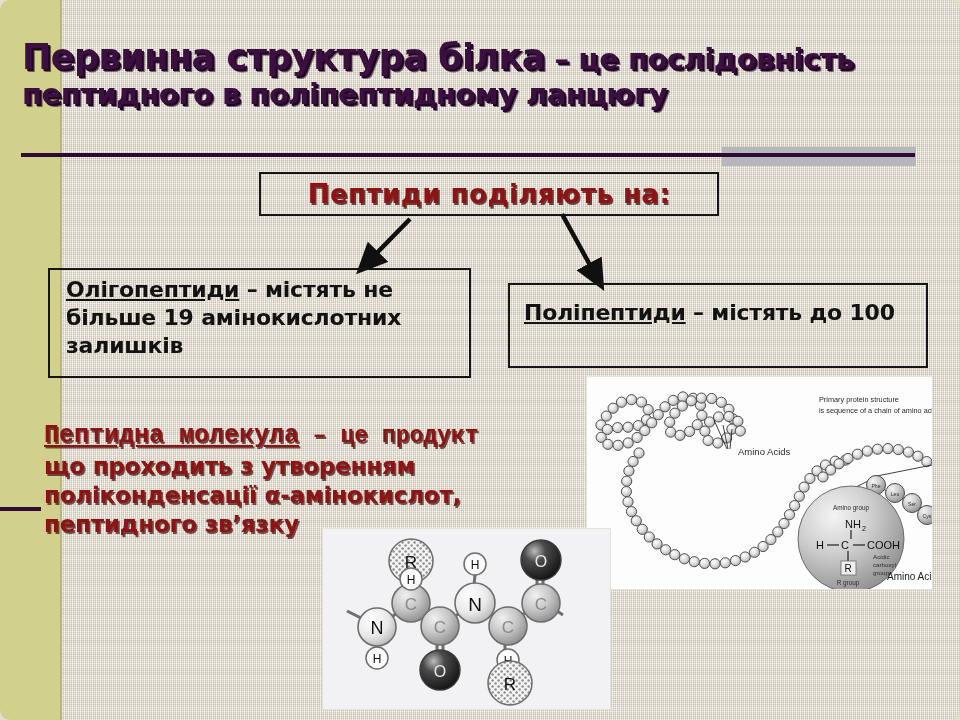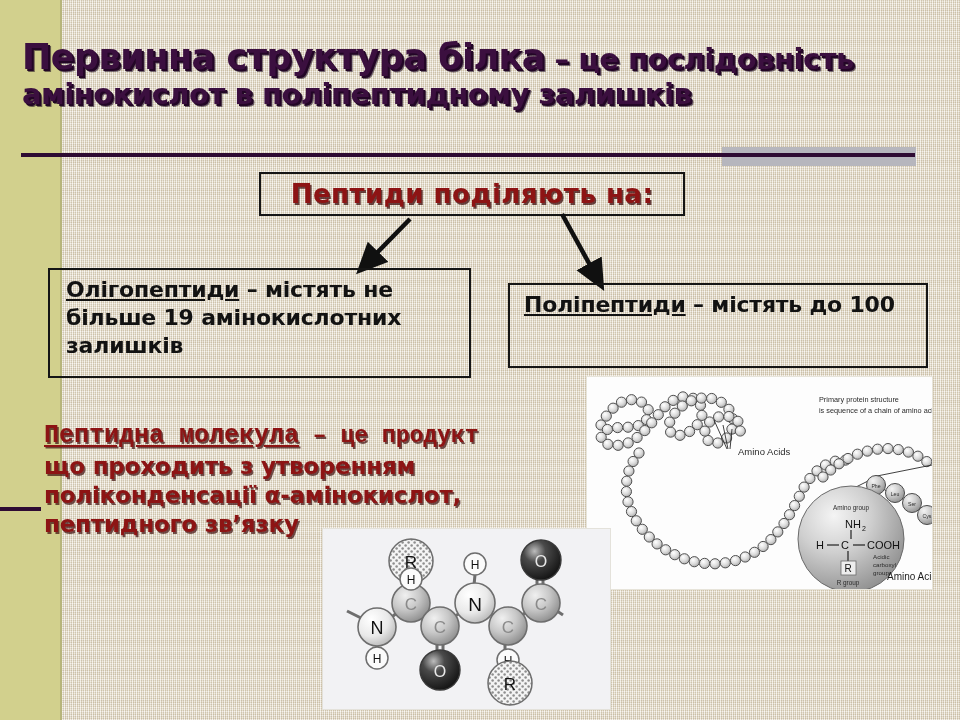--- a/index.html
+++ b/index.html
@@ -19,20 +19,21 @@
         rgba(255,255,255,.30) 2px,rgba(255,255,255,.30) 3px,
         rgba(150,135,105,.16) 3px,rgba(150,135,105,.16) 4px),
       repeating-linear-gradient(0deg,
         rgba(255,255,255,.45) 0px,rgba(255,255,255,.45) 1px,
         rgba(175,158,126,.26) 1px,rgba(175,158,126,.26) 2px,
         rgba(255,255,255,.22) 2px,rgba(255,255,255,.22) 3px,
         rgba(145,130,100,.14) 3px,rgba(145,130,100,.14) 4px),
       repeating-linear-gradient(0deg,
         rgba(120,105,80,.05) 0px,rgba(120,105,80,.05) 7px,
         rgba(255,255,255,.05) 7px,rgba(255,255,255,.05) 15px);
+    border-radius: 10px;
   }
   
   #olive-stripe{
     position:absolute;left:0;top:0;width:62px;height:720px;
     background:#d2d08d;
   }
   #olive-stripe:after{
     content:"";position:absolute;right:0;top:0;width:2px;height:720px;
     background:rgba(160,158,110,.55);
   }
@@ -68,30 +69,30 @@
   #left-rule{
     position:absolute;left:0px;top:507px;width:41px;height:4px;
     background:#2e0b33;
   }
   
   .framebox{
     position:absolute;border:2px solid #151515;background:transparent;
     box-sizing:border-box;
   }
   #box-peptides{
-    left:259px;top:172px;width:426px;height:44px;
+    left:259px;top:172px;width:460px;height:44px;
     display:flex;align-items:center;justify-content:center;
   }
   #box-peptides .btxt{
     font-family:"DejaVu Sans",sans-serif;font-weight:700;font-size:26px;
     color:#8d1414;letter-spacing:.5px;
     text-shadow:1.5px 1.5px 0 rgba(60,10,10,.75);
   }
   #box-oligo{left:48px;top:268px;width:423px;height:110px;padding:6px 0 0 16px;}
-  #box-poly{left:508px;top:283px;width:420px;height:85px;padding:6px 0 0 14px;}
+  #box-poly{left:508px;top:283px;width:420px;height:85px;padding:14px 0 0 14px;}
   .darkline{
     font-family:"DejaVu Sans",sans-serif;font-weight:700;
     font-size:22px;color:#121212;line-height:1.28;letter-spacing:-.2px;
   }
   .darkline .u{text-decoration:underline;text-underline-offset:2px;}
   #box-poly .darkline{text-align:left;}
   #box-poly .l2{padding-left:16px;}
   
   #arrows{position:absolute;left:0;top:0;width:960px;height:720px;pointer-events:none;}
   
@@ -125,21 +126,21 @@
 </style>
 </head>
 <body>
 
 <div id="slide">
 
   <div id="olive-stripe"></div>
 
   <div id="title-block">
     <span class="ttl" id="title-main">Первинна структура білка</span><span class="ttl" id="title-rest"> – це послідовність</span>
-    <span class="ttl" id="title-line2">амінокислот в поліпептидному залишків</span>
+    <span class="ttl" id="title-line2">пептидного в поліпептидному ланцюгу</span>
   </div>
 
   <div id="header-grey-bar"></div>
   <div id="header-rule"></div>
   <div id="left-rule"></div>
 
   <div class="framebox" id="box-peptides">
     <span class="btxt">Пептиди поділяють на:</span>
   </div>
 

